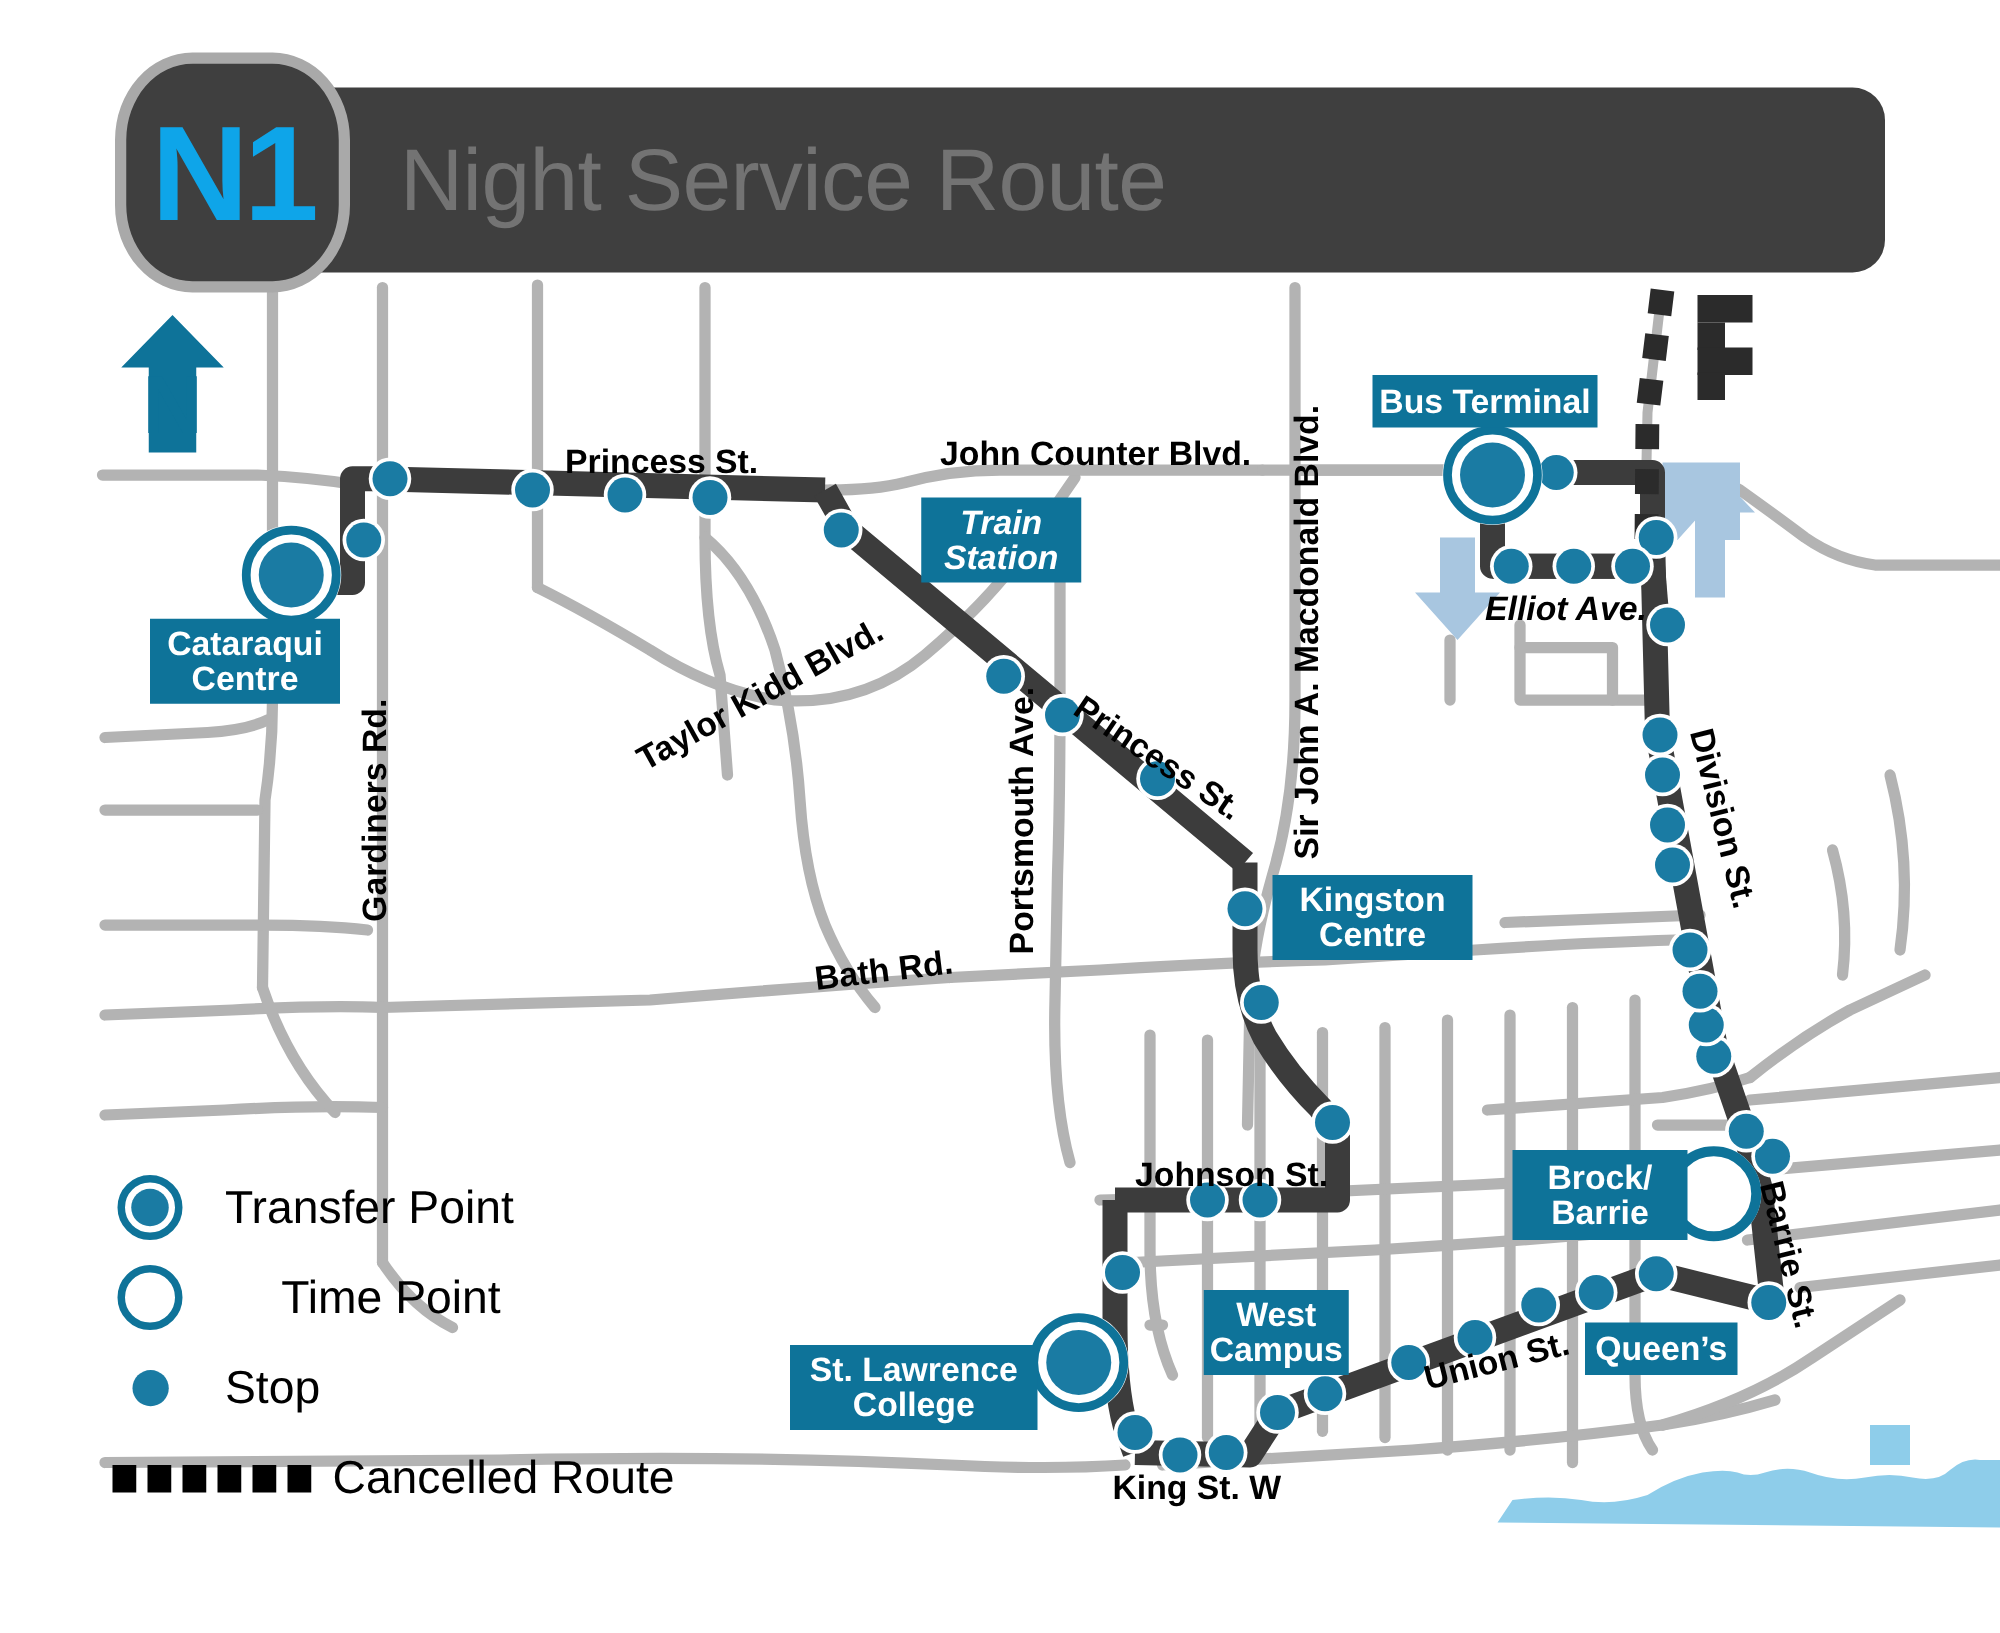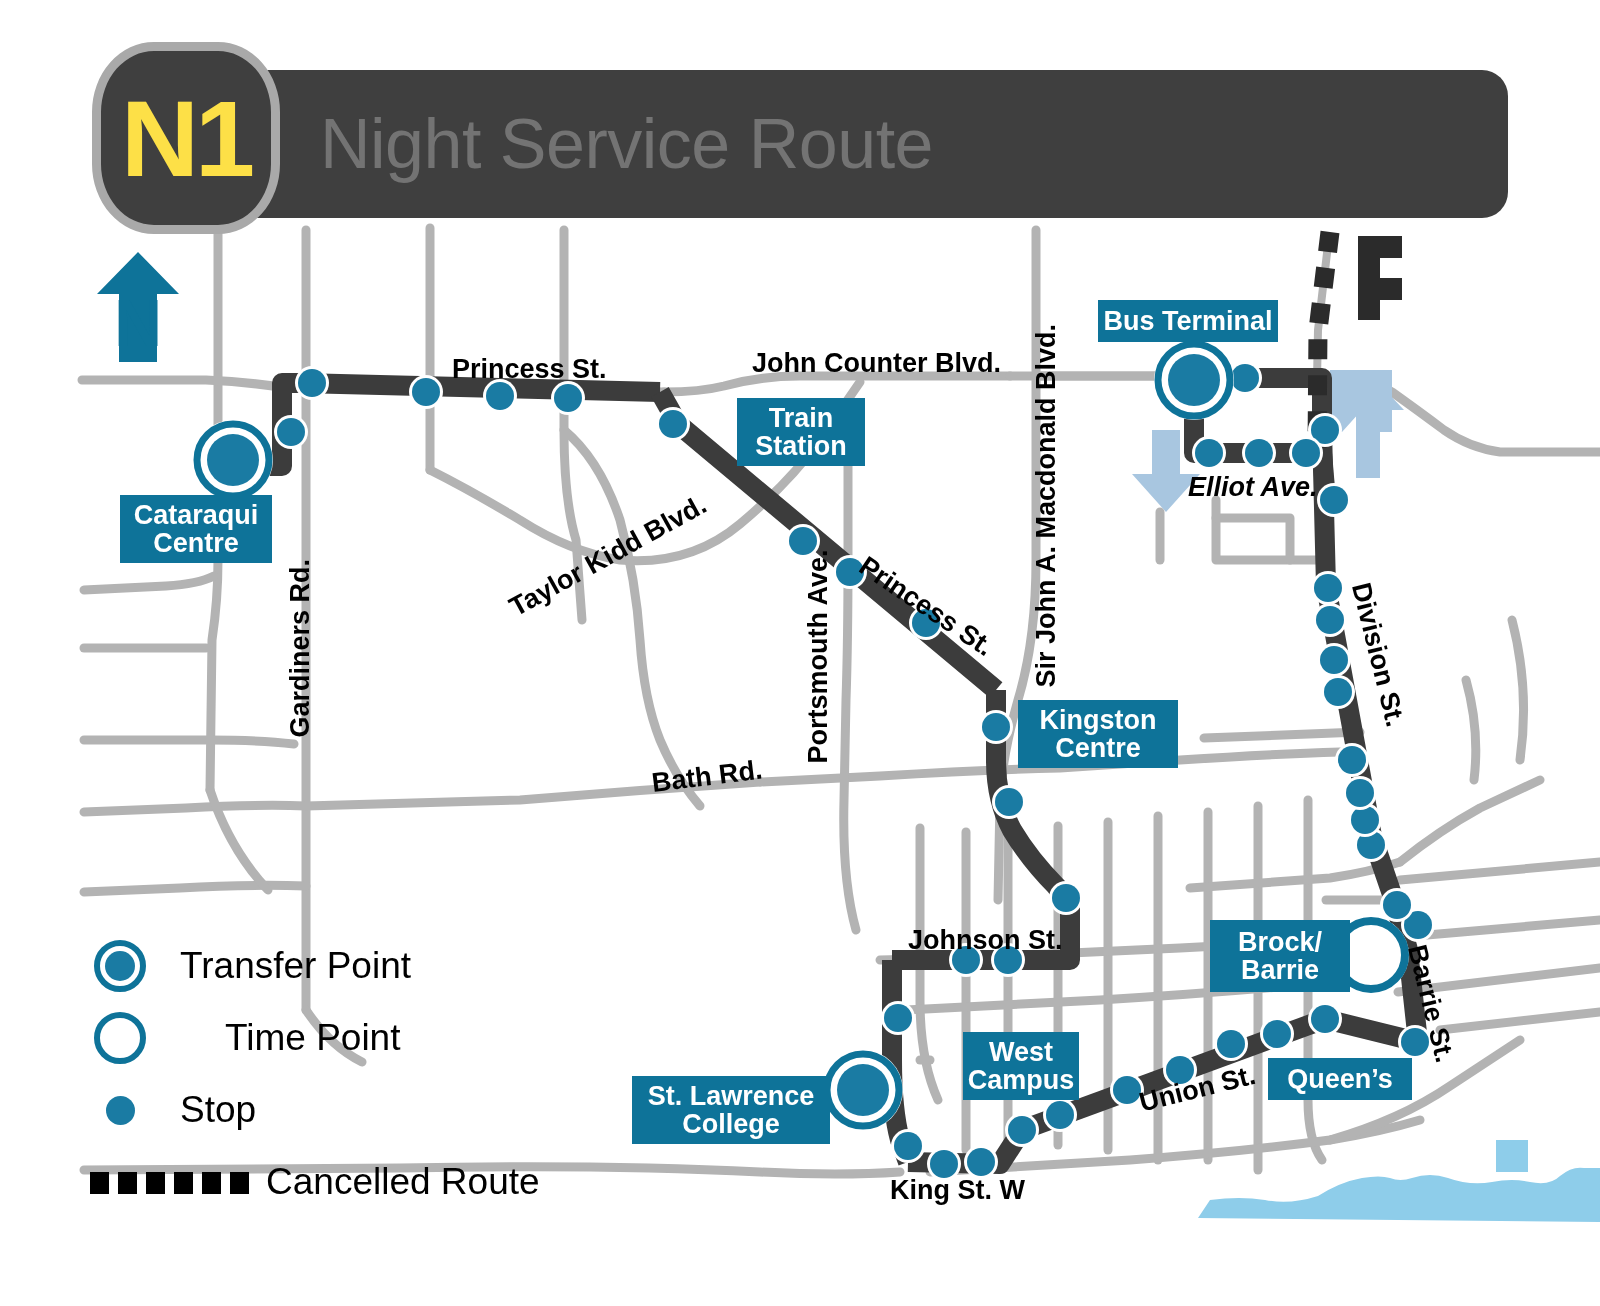--- a/index.html
+++ b/index.html
@@ -21,21 +21,21 @@
   }
   #route-badge{
     position:absolute;left:92px;top:42px;width:188px;height:192px;
     background:#3f3f3f;border:9px solid #a9a9a9;
     border-radius:62px / 70px;
     box-sizing:border-box;
   }
   #route-badge-label{
     position:absolute;left:0;top:0;width:100%;height:100%;
     display:flex;align-items:center;justify-content:center;
-    color:#fde047;font-size:108px;font-weight:bold;letter-spacing:-4px;
+    color:#0ea5e9;font-size:108px;font-weight:bold;letter-spacing:-4px;
     font-family:"Liberation Sans", sans-serif;
   }
 
   
   #north-arrow{position:absolute;left:95px;top:250px;width:86px;height:115px;}
   #north-letter{
     position:absolute;left:95px;top:288px;width:86px;height:70px;
     color:#0e7399;font-size:66px;font-weight:bold;text-align:center;
     line-height:70px;font-family:"Liberation Sans", sans-serif;
   }
@@ -415,32 +415,32 @@
   </div>
 
   <svg id="north-arrow" viewBox="0 0 86 115">
     <path d="M43 2 L84 44 L62 44 L62 112 L24 112 L24 44 L2 44 Z" fill="#0e7399"></path>
   </svg>
   <div id="north-letter">N</div>
 
   <div id="place-labels">
       <div class="place-label" style="left: 120px; top: 495px; width: 152px; height: 68px; font-size: 27px;">Cataraqui
 Centre</div>
-      <div class="place-label" style="left: 737px; top: 398px; width: 128px; height: 68px; font-size: 27px;">Train
+      <div class="place-label" style="left: 737px; top: 398px; width: 128px; height: 68px; font-size: 27px; font-style: italic;">Train
 Station</div>
       <div class="place-label" style="left: 1098px; top: 300px; width: 180px; height: 42px; font-size: 27px;">Bus Terminal</div>
       <div class="place-label" style="left: 1018px; top: 700px; width: 160px; height: 68px; font-size: 27px;">Kingston
 Centre</div>
       <div class="place-label" style="left: 1210px; top: 920px; width: 140px; height: 72px; font-size: 27px;">Brock/
 Barrie</div>
       <div class="place-label" style="left: 632px; top: 1032px; width: 198px; height: 68px; font-size: 27px; margin-top: 44px;">St. Lawrence
 College</div>
       <div class="place-label" style="left: 963px; top: 1032px; width: 116px; height: 68px; font-size: 27px;">West
 Campus</div>
-      <div class="place-label" style="left: 1268px; top: 1058px; width: 144px; height: 42px; font-size: 27px;">Queen’s</div>
+      <div class="place-label" style="left: 1268px; top: 1058px; width: 122px; height: 42px; font-size: 27px;">Queen’s</div>
     </div>
 
   <div id="street-labels">
       <div class="street-label" style="left: 452px; top: 354px; font-size: 27px; transform: rotate(0deg);">Princess St.</div>
       <div class="street-label" style="left: 752px; top: 348px; font-size: 27px; transform: rotate(0deg);">John Counter Blvd.</div>
       <div class="street-label" style="left: 300px; top: 722px; font-size: 27px; transform: rotate(-90deg);">Gardiners Rd.</div>
       <div class="street-label" style="left: 512px; top: 594px; font-size: 27px; transform: rotate(-29deg);">Taylor Kidd Blvd.</div>
       <div class="street-label" style="left: 818px; top: 748px; font-size: 27px; transform: rotate(-90deg);">Portsmouth Ave.</div>
       <div class="street-label" style="left: 862px; top: 548px; font-size: 27px; transform: rotate(34deg);">Princess St.</div>
       <div class="street-label" style="left: 1046px; top: 672px; font-size: 27px; transform: rotate(-90deg);">Sir John A. Macdonald Blvd.</div>

